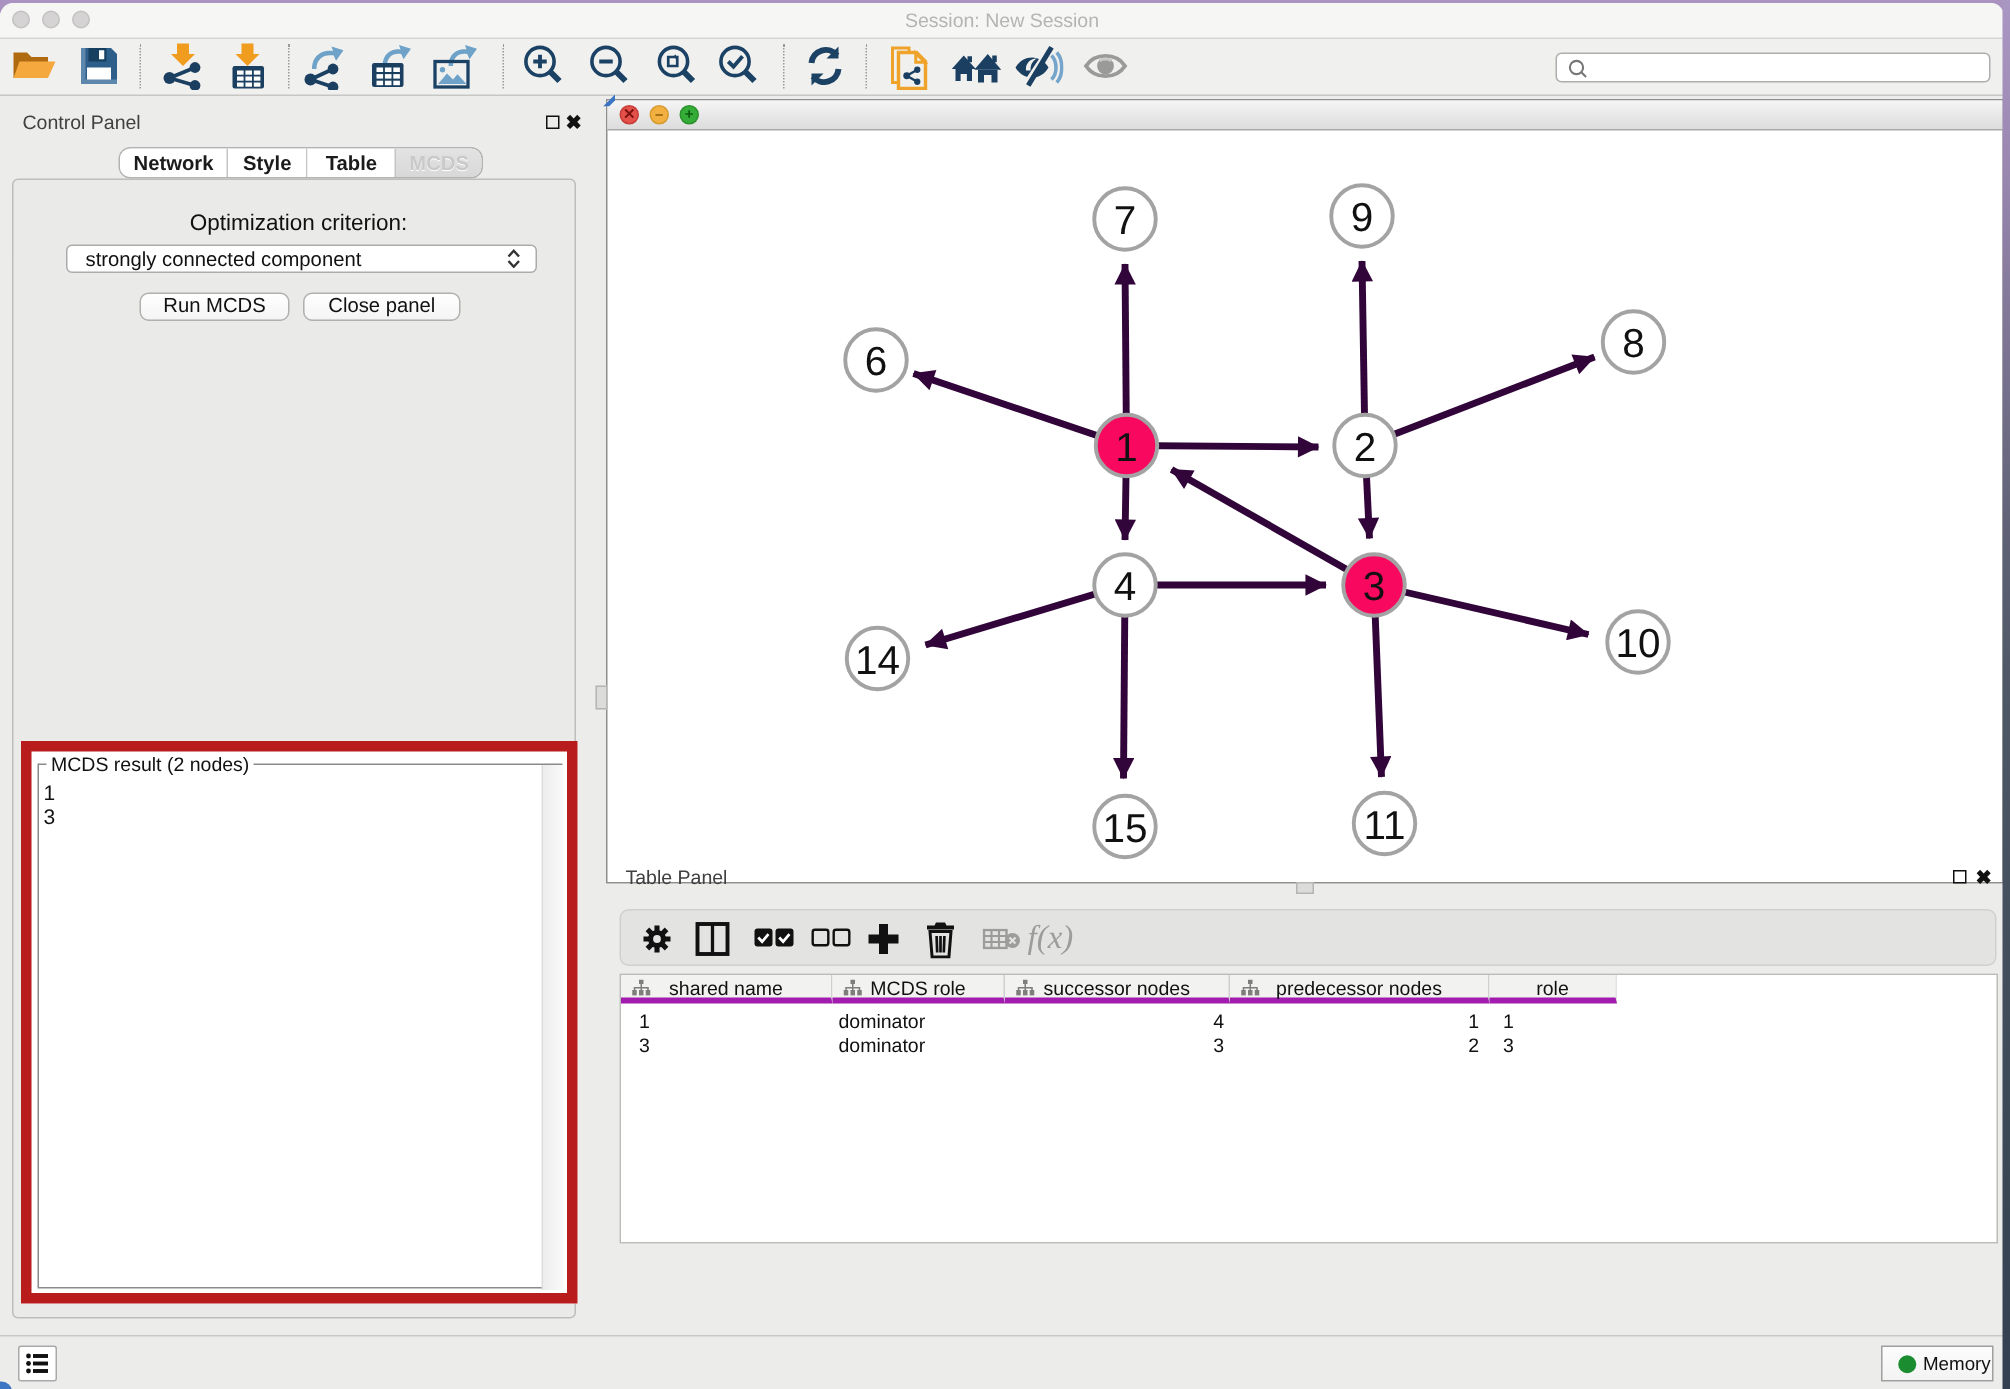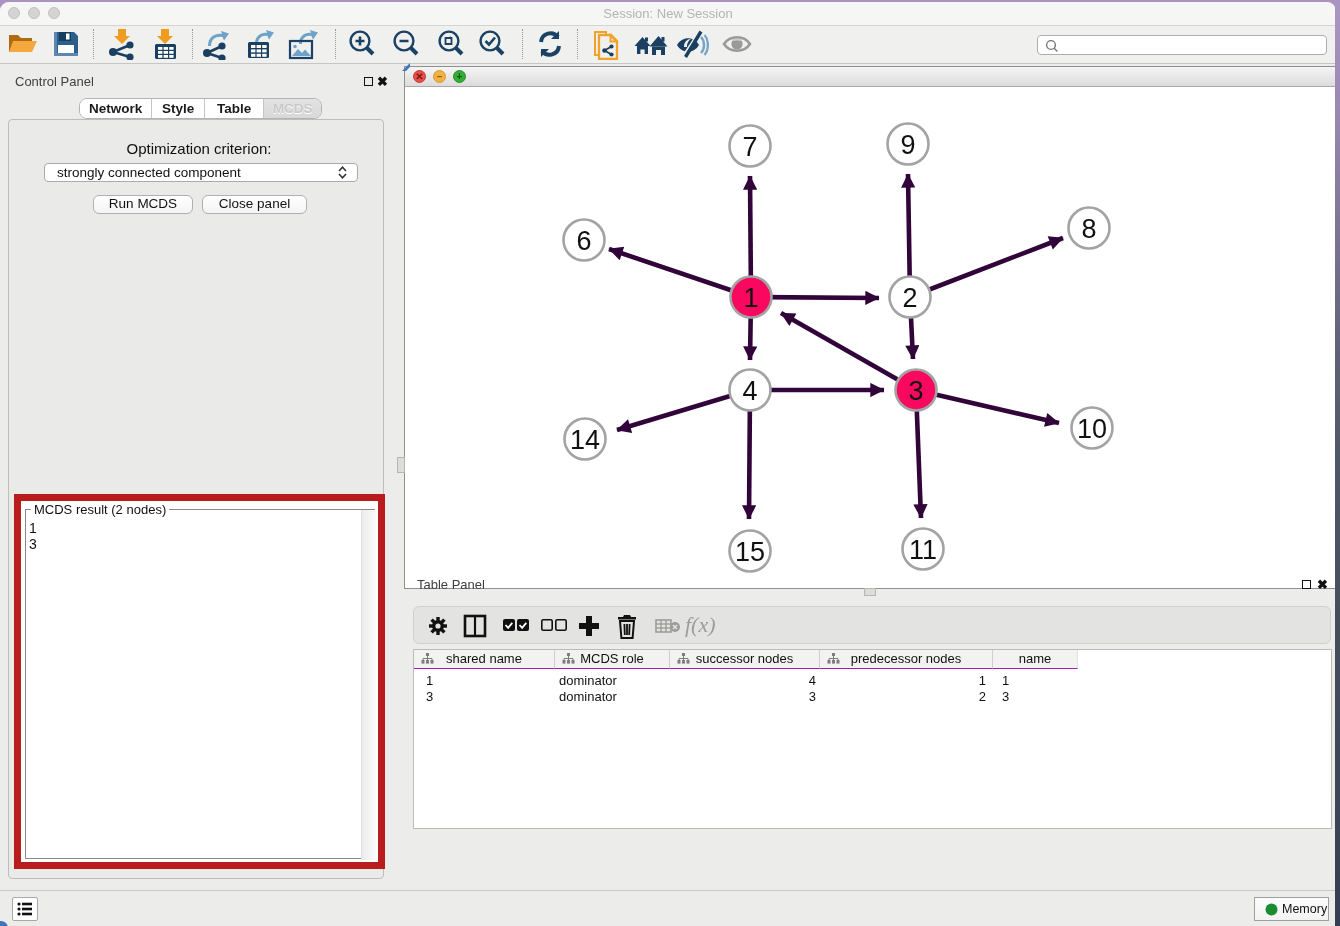--- a/index.html
+++ b/index.html
@@ -49,21 +49,21 @@
      background:linear-gradient(#f5f5f5,#dcdcdc);border-bottom:1px solid #a9a9a9;}
   .mtl{position:absolute;top:3px;width:13px;height:13px;border-radius:50%;box-sizing:border-box;
        font-size:10px;font-weight:bold;text-align:center;line-height:12px;}
   #netname{position:absolute;top:2px;left:0;width:100%;text-align:center;font-size:12px;font-weight:600;color:#111;}
   
   #tpanel{left:404px;top:572px;width:932px;height:295px;}
   #ttoolbar{position:absolute;left:9px;top:32px;width:918px;height:38px;background:#e3e3e1;
      border:1px solid #d0d0ce;border-radius:6px;box-sizing:border-box;}
   #tbl{position:absolute;left:9px;top:75px;width:919px;height:180px;background:#fff;border:1px solid #bbbbb9;box-sizing:border-box;}
   .th{position:absolute;top:0;height:19px;background:#f2f2f0;border-right:1px solid #cfcfcf;
-      border-bottom:1px solid #a21caf;box-sizing:border-box;font-size:13px;color:#111;text-align:center;line-height:18px;}
+      border-bottom:4px solid #a21caf;box-sizing:border-box;font-size:13px;color:#111;text-align:center;line-height:18px;}
   .td{position:absolute;font-size:13px;color:#111;height:16px;line-height:16px;}
   .hico{position:absolute;top:3px;}
   .btabbar{position:absolute;display:flex;height:21px;border:1px solid #b3b3b3;border-radius:8px;overflow:hidden;background:#fff;box-sizing:border-box;}
   
   #statusdiv{left:0;top:888px;width:1336px;height:0;border-top:1px solid #c9c9c7;}
   #listbtn{left:12px;top:895px;width:26px;height:24px;background:#fff;border:1px solid #a9a9a9;box-sizing:border-box;border-radius:2px;}
   #membtn{left:1254px;top:895px;width:75px;height:24px;background:linear-gradient(#fcfcfc,#f3f3f3);border:1px solid #9f9f9f;box-sizing:border-box;
      font-size:12.5px;color:#111;}
 </style></head>
 <body>
@@ -380,21 +380,21 @@
         <path d="M18 6 l4 4 M22 6 l-4 4" stroke="#e3e3e1" stroke-width="1.5"></path>
       </svg>
 
       <div style="position:absolute;left:271px;top:5px;font-family:'Liberation Serif',serif;font-style:italic;font-size:22px;color:#9c9c9a;">f(x)</div>
     </div>
     <div id="tbl">
       <div class="th" style="left:0;width:141px;">shared name</div>
       <div class="th" style="left:141px;width:115px;">MCDS role</div>
       <div class="th" style="left:256px;width:150px;">successor nodes</div>
       <div class="th" style="left:406px;width:173px;">predecessor nodes</div>
-      <div class="th" style="left:579px;width:85px;border-right:1px solid #e3e3e3">name</div>
+      <div class="th" style="left:579px;width:85px;border-right:1px solid #e3e3e3">role</div>
       <svg class="hico" style="left:7px" width="13" height="12" viewBox="0 0 13 12">
           <g fill="#7d7d7b">
             <rect x="5" y="0" width="3" height="3"></rect>
             <rect x="0.5" y="7" width="3" height="3.6"></rect>
             <rect x="5" y="7" width="3" height="3.6"></rect>
             <rect x="9.5" y="7" width="3" height="3.6"></rect>
           </g>
           <g stroke="#7d7d7b" stroke-width="1">
             <path d="M6.5 3 v2.5 M2 7 v-1.5 h9 v1.5 M6.5 5.5 v1.5" fill="none"></path>
           </g>

